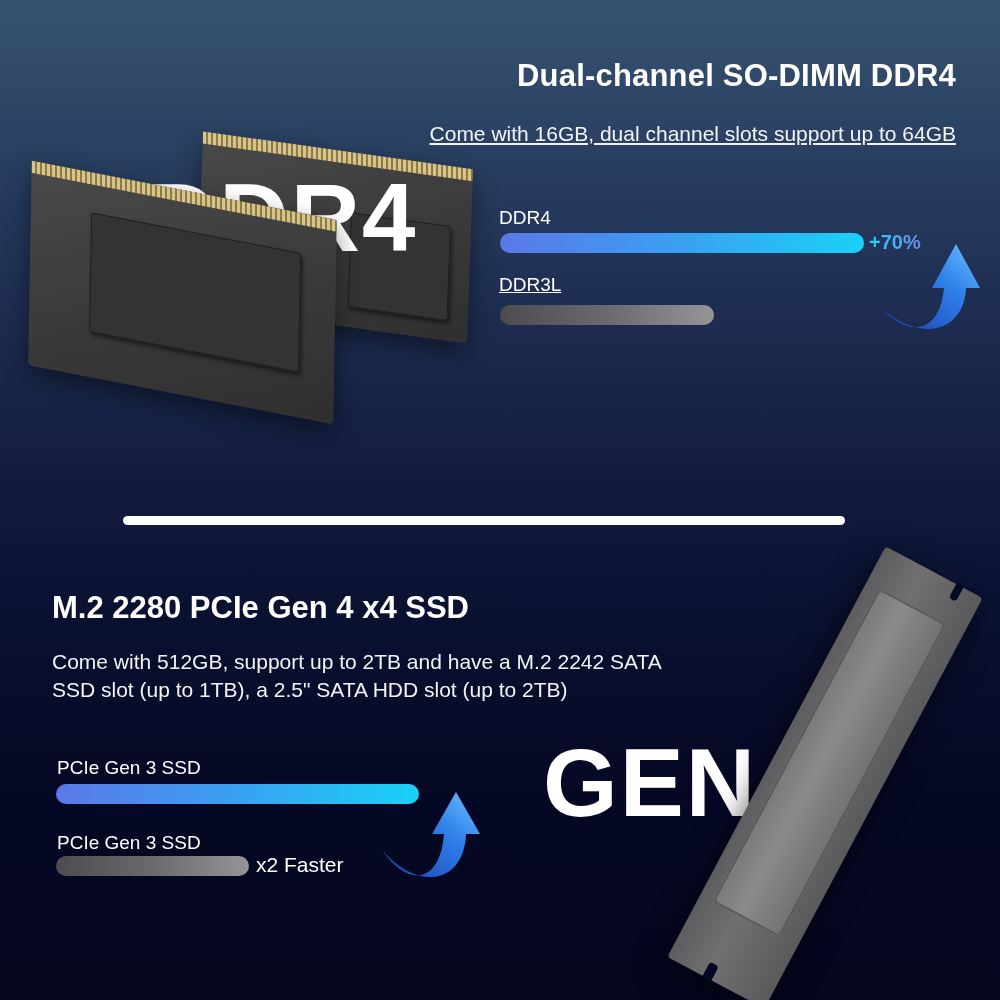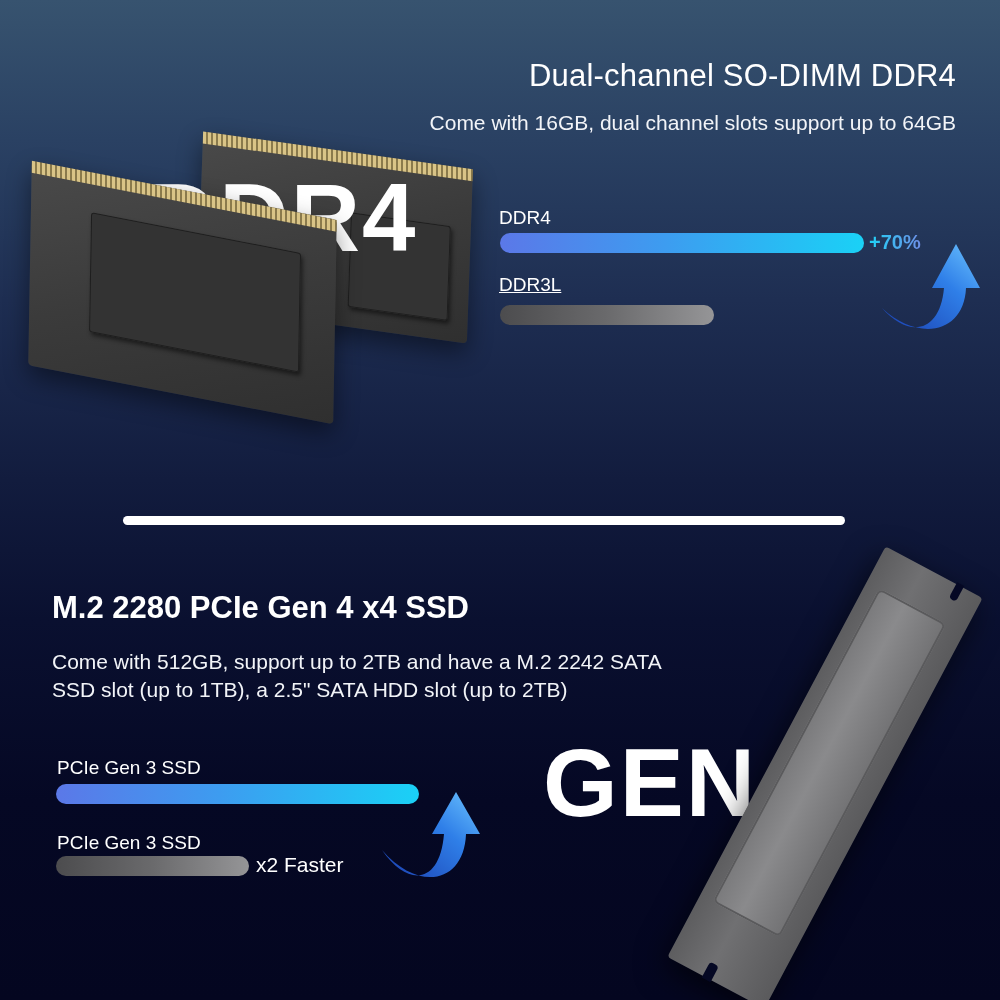--- a/index.html
+++ b/index.html
@@ -8,26 +8,26 @@
       position: relative;
       font-family: "Liberation Sans", sans-serif;
       background: linear-gradient(180deg, #37536f 0%, #2a4163 14%, #1e2e52 30%, #121c3e 48%, #0a1030 62%, #050824 80%, #040620 100%);
       color: #ffffff;
     }
     .abs { position: absolute; }
 
     
     .title1 {
       right: 44px; top: 58px;
-      font-size: 31px; font-weight: normal; letter-spacing: 0.2px;
+      font-size: 31px; font-weight: bold; letter-spacing: 0.2px;
       white-space: nowrap; text-align: right;
     }
     .sub1 {
-      right: 44px; top: 111px;
-      font-size: 21px; white-space: nowrap; text-align: right; color: #f2f4f8;
+      right: 44px; top: 122px;
+      font-size: 21px; white-space: nowrap; text-align: right; color: #f2f4f8; text-decoration: underline;
     }
 
     .bar-label { font-size: 19px; color: #ffffff; white-space: nowrap; }
     .bar {
       height: 20px; border-radius: 10px;
     }
     .bar-blue { background: linear-gradient(90deg, #5b78e8 0%, #3d9cf0 45%, #1ad1f6 100%); }
     .bar-gray { background: linear-gradient(90deg, #4c4c4e 0%, #6a6a6c 50%, #959597 100%); }
 
     .pct {

